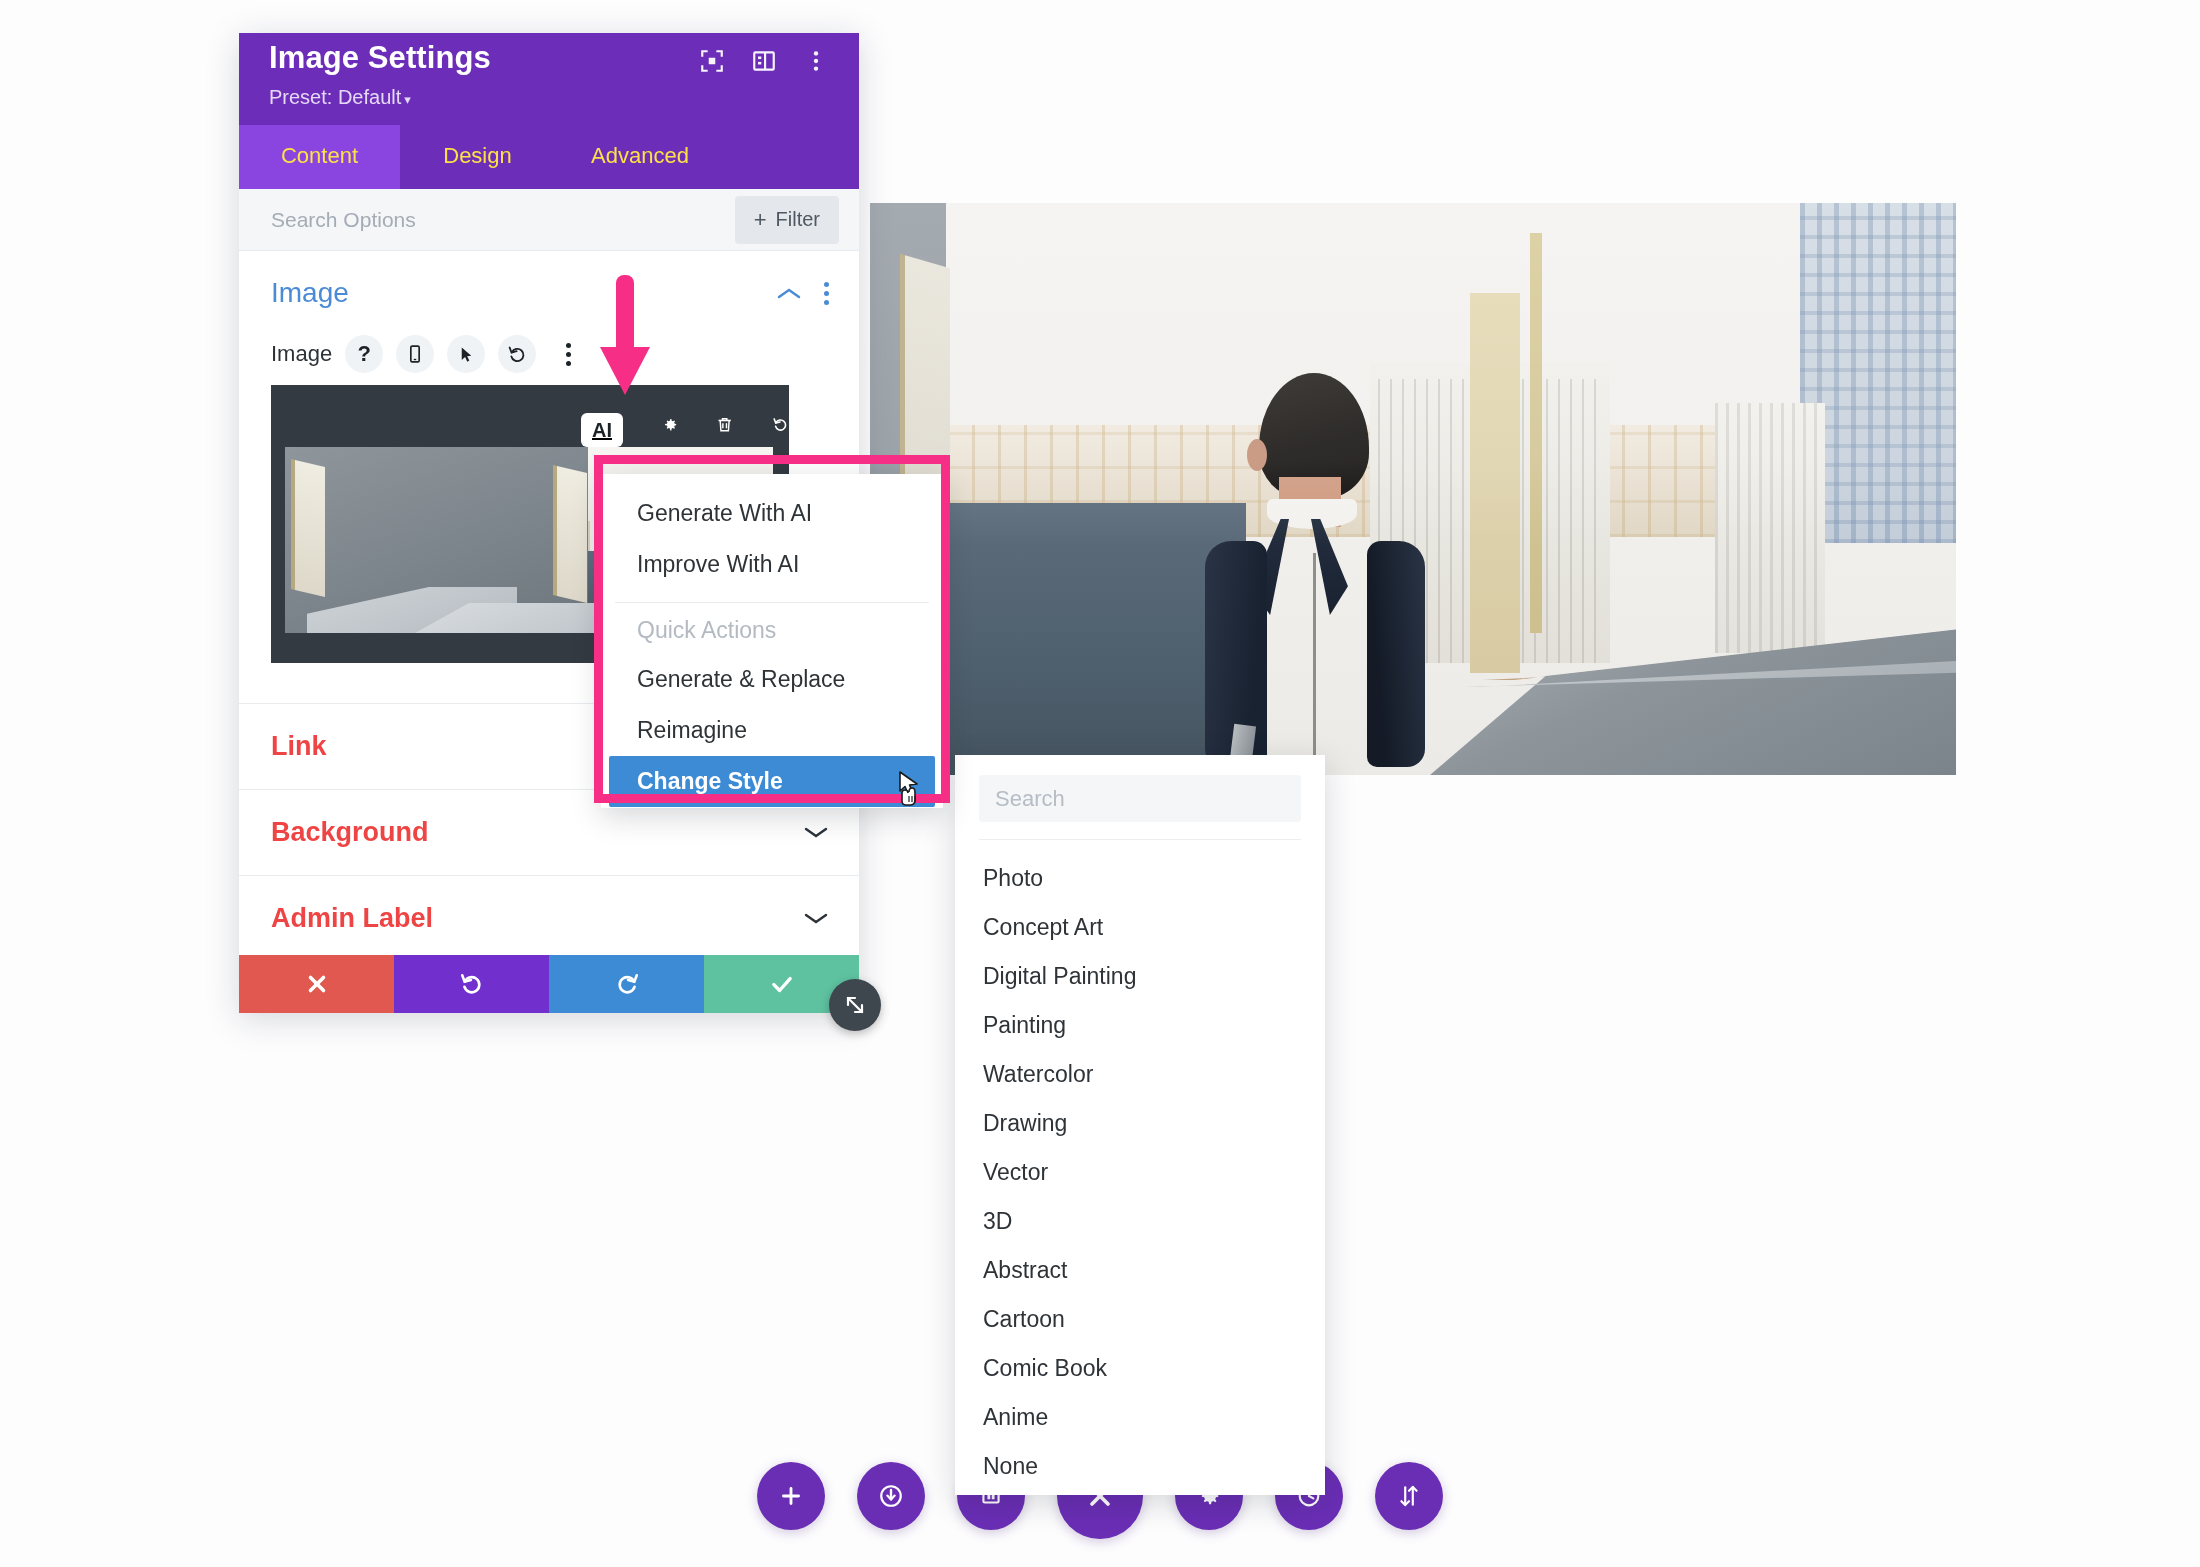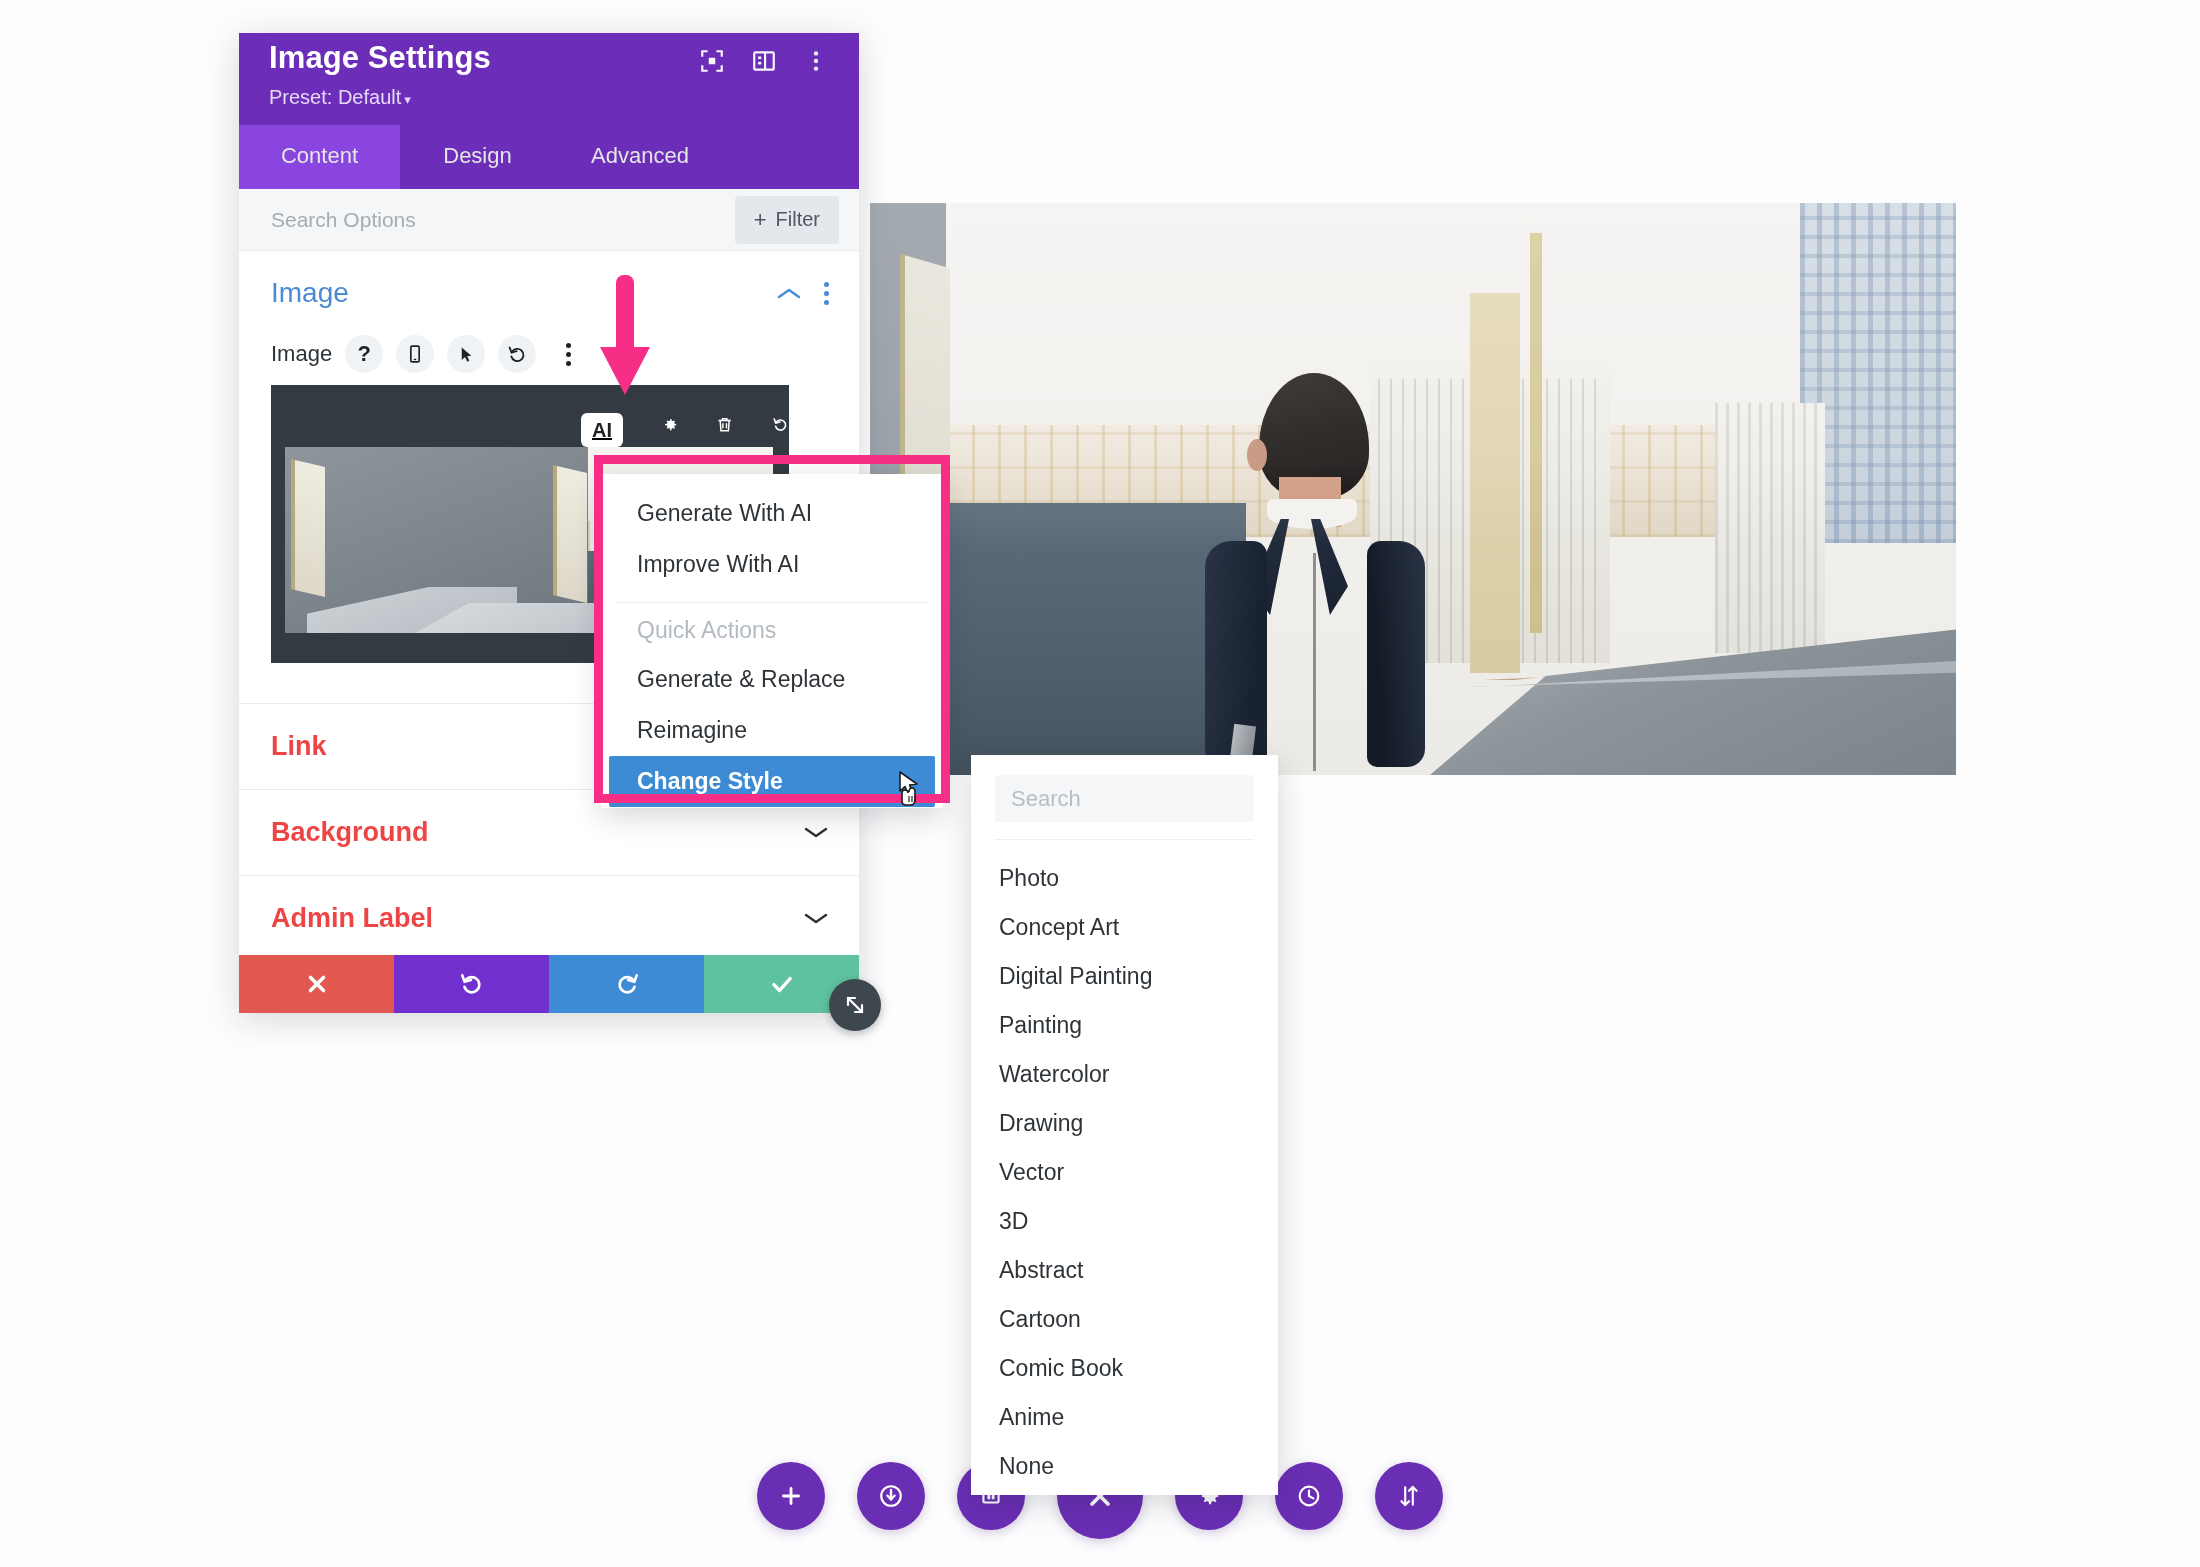--- a/index.html
+++ b/index.html
@@ -158,21 +158,21 @@
   .panel-title { color: #fff; font-size: 31px; font-weight: 600; letter-spacing: .1px; }
   .panel-head-icons { display: flex; align-items: center; gap: 26px; margin-top: 8px; }
   .hicon { width: 26px; height: 26px; opacity: .95; cursor: pointer; }
   .panel-preset {
     color: #e6d8f7; font-size: 20px; margin-top: 10px; cursor: pointer;
   }
   .panel-preset .caret { font-size: 13px; margin-left: 3px; }
 
   .tabs { display: flex; background: #6c2eb9; }
   .tab {
-    padding: 18px 0 20px 0; color: #e5e5e5; font-size: 22px; font-weight: 500;
+    padding: 18px 0 20px 0; color: #fde047; font-size: 22px; font-weight: 500;
     text-align: center; cursor: pointer;
   }
   .tab.t1 { width: 161px; }
   .tab.t2 { width: 155px; }
   .tab.t3 { width: 170px; }
   .tab.active { background: #8a45e0; }
 
   .searchbar {
     display: flex; align-items: center; justify-content: space-between;
     background: #f4f6f8; border-bottom: 1px solid #e7ebef;
@@ -299,23 +299,23 @@
   .ai-sep { height: 1px; background: #e9edf0; margin: 12px 14px 12px 14px; }
   .ai-group-label {
     padding: 2px 0 10px 36px; font-size: 23px; color: #b3bac2; cursor: default;
   }
   .ai-item.sel { background: #3d8bd4; color: #ffffff; font-weight: 600;
     margin: 0 8px; padding-left: 28px; border-radius: 2px; }
   .cursor-hand { position: absolute; left: 897px; top: 770px; width: 34px; height: 42px; z-index: 60; }
 
   
   .style-menu {
-    position: absolute; left: 955px; top: 755px; width: 307px; height: 740px;
+    position: absolute; left: 955px; top: 755px; width: 370px; height: 740px;
     background: #fff; box-shadow: 0 8px 30px rgba(20,25,40,.16);
-    z-index: 35; padding: 20px 0 0 0; margin-left: 16px;
+    z-index: 35; padding: 20px 0 0 0;
   }
   .style-search {
     margin: 0 24px; background: #f4f6f8; border-radius: 4px;
     height: 47px; display: flex; align-items: center; padding: 0 16px;
     color: #b6bdc5; font-size: 22px; cursor: text;
   }
   .style-sep { height: 1px; background: #eceff2; margin: 17px 24px 0 24px; }
   .style-list { padding-top: 14px; }
   .style-item {
     padding: 11px 0 11px 28px; font-size: 23px; color: #2e3338; cursor: pointer;

